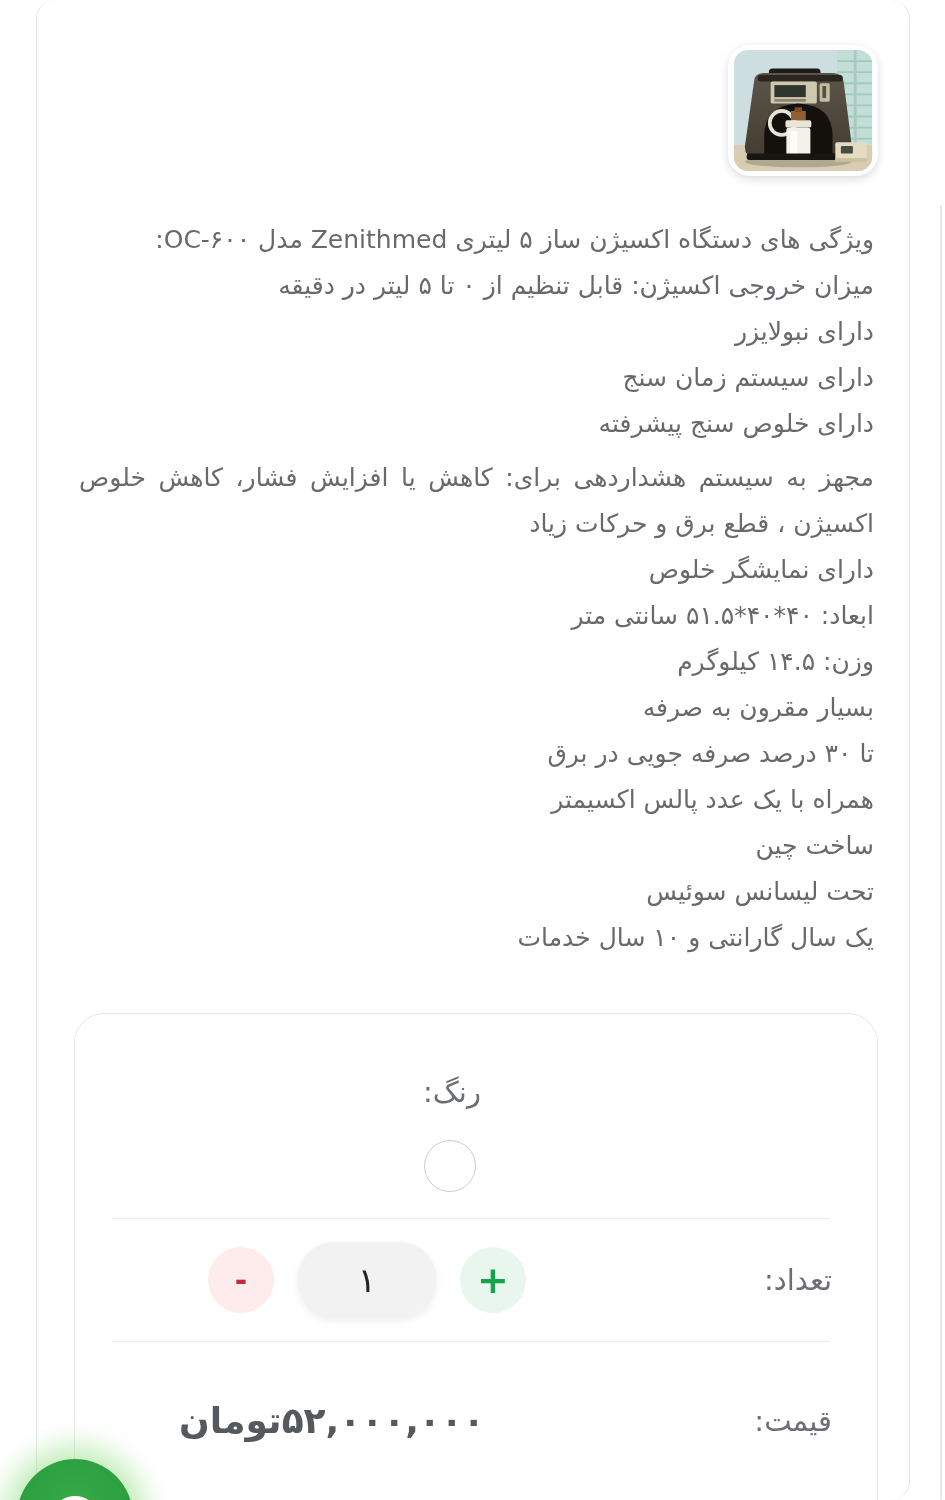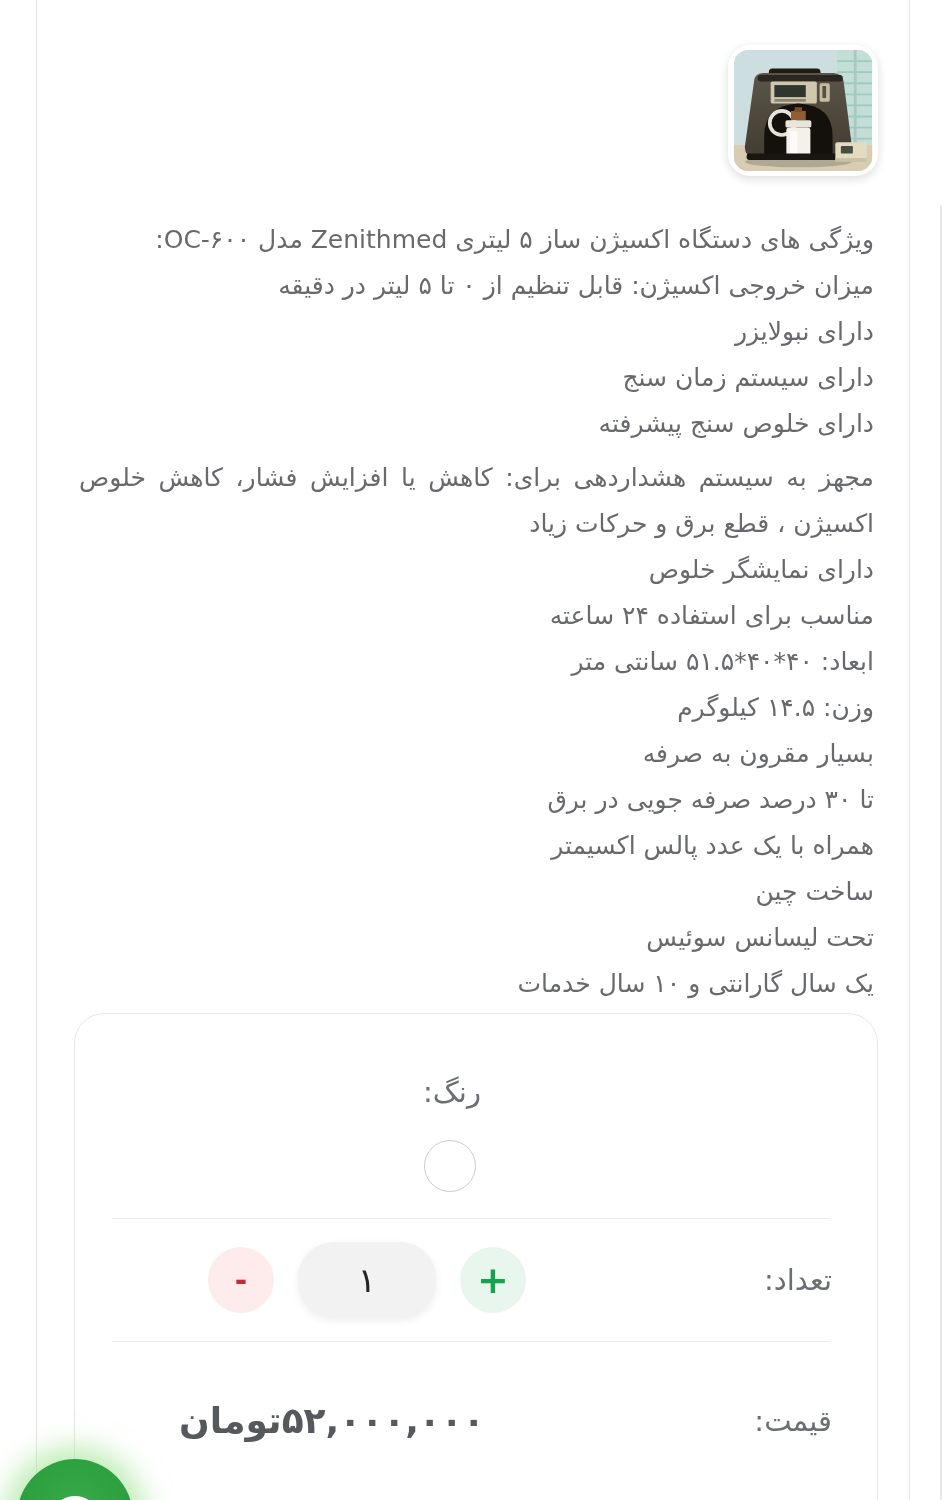--- a/index.html
+++ b/index.html
@@ -11,20 +11,21 @@
   }
 
   
   .content-col {
     position: absolute;
     left: 36px; top: 0;
     width: 874px; height: 1500px;
     border-left: 1px solid #e4e4e4;
     border-right: 1px solid #e4e4e4;
     background: #ffffff;
+    border-radius: 19px;
   }
 
   
   .scroll-line {
     position: absolute;
     left: 940px; top: 205px;
     width: 2px; height: 1295px;
     background: #e7e7e7;
     border-radius: 2px;
   }
@@ -220,21 +221,20 @@
 
   <div class="desc">
     <div class="line">ویژگی های دستگاه اکسیژن ساز ۵ لیتری Zenithmed مدل OC-۶۰۰:</div>
     <div class="line">میزان خروجی اکسیژن: قابل تنظیم از ۰ تا ۵ لیتر در دقیقه</div>
     <div class="line">دارای نبولایزر</div>
     <div class="line">دارای سیستم زمان سنج</div>
     <div class="line">دارای خلوص سنج پیشرفته</div>
     <div class="line justify">مجهز به سیستم هشداردهی برای: کاهش یا افزایش فشار، کاهش خلوص</div>
     <div class="line">اکسیژن ، قطع برق و حرکات زیاد</div>
     <div class="line">دارای نمایشگر خلوص</div>
-    <div class="line">مناسب برای استفاده ۲۴ ساعته</div>
     <div class="line">ابعاد: ۴۰*۴۰*۵۱.۵ سانتی متر</div>
     <div class="line">وزن: ۱۴.۵ کیلوگرم</div>
     <div class="line">بسیار مقرون به صرفه</div>
     <div class="line">تا ۳۰ درصد صرفه جویی در برق</div>
     <div class="line">همراه با یک عدد پالس اکسیمتر</div>
     <div class="line">ساخت چین</div>
     <div class="line">تحت لیسانس سوئیس</div>
     <div class="line">یک سال گارانتی و ۱۰ سال خدمات</div>
   </div>
 

